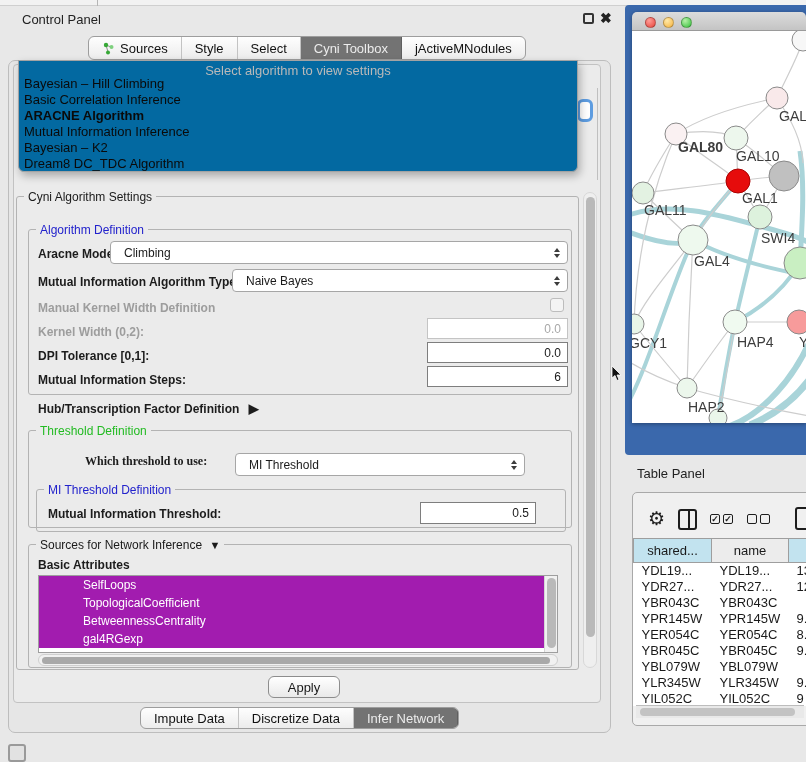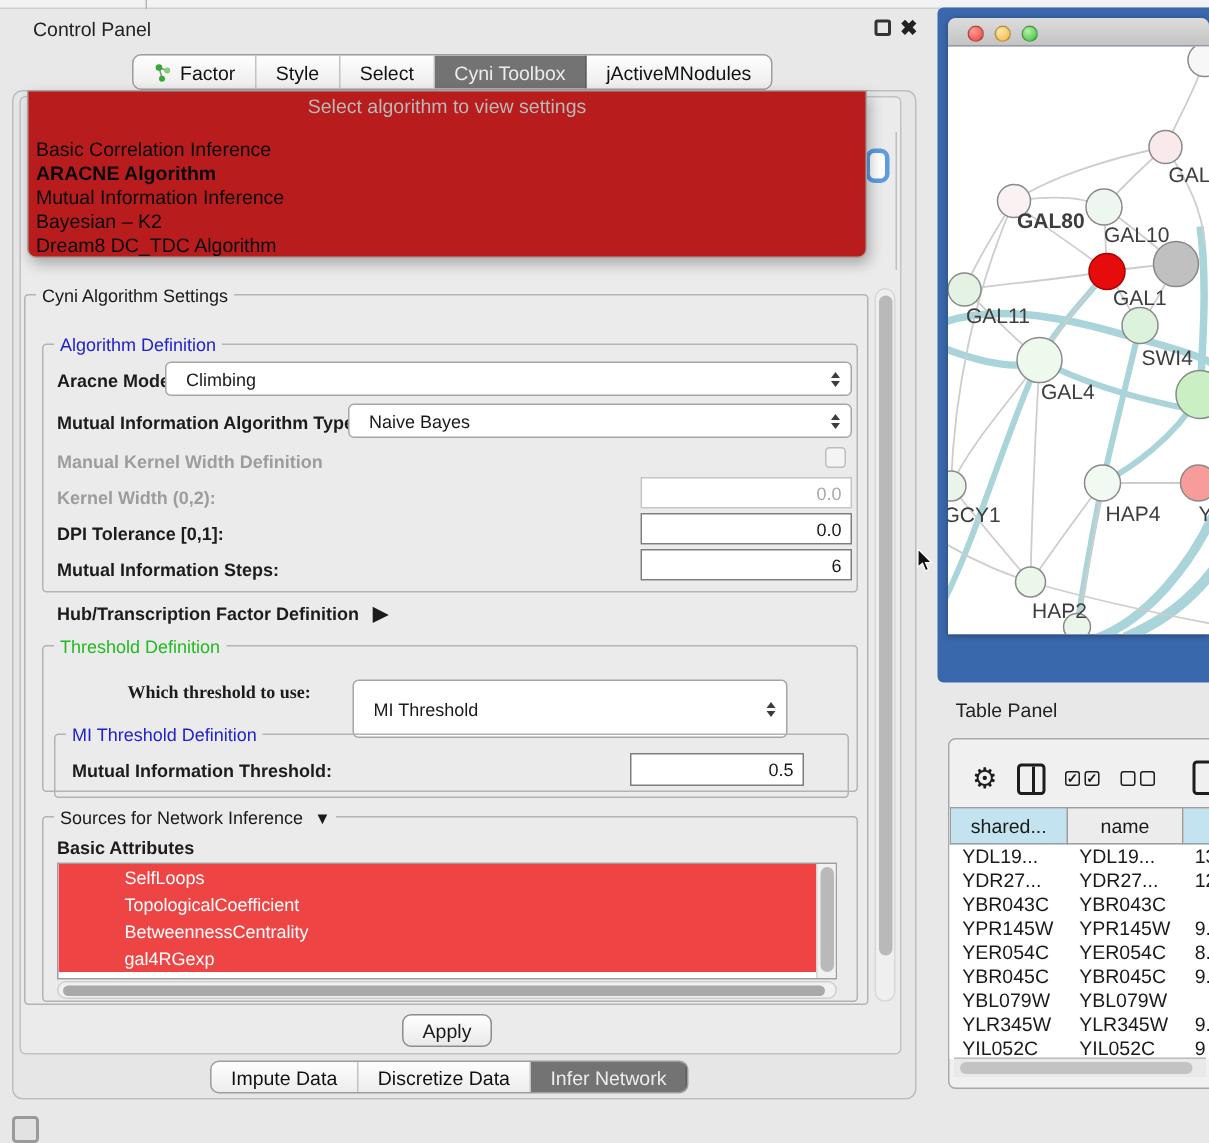--- a/index.html
+++ b/index.html
@@ -43,35 +43,35 @@
   .spin .dn { border-top:4.5px solid #3c3c3c; }
 
   .field { position:absolute; background:#fff; border:1px solid #7e7e7e;
     display:flex; align-items:center; justify-content:flex-end; padding:0 6px; font-size:12px; }
   .field.dis { border-color:#c4c4c4; color:#a8a8a8; }
 
   .checkbox { position:absolute; width:14px; height:14px; border:1px solid #bdbdbd; border-radius:3px; background:#f4f4f4; }
 
   .attr-list { left:38px; top:575px; width:520px; height:78px; background:#fff; border:1px solid #9e9e9e; overflow:hidden; }
   .attr-item { height:18px; line-height:18px; padding-left:5px; width:505px; font-size:12px; }
-  .attr-item.sel { background:#ef4444; color:#fff;padding-left:44px; }
+  .attr-item.sel { background:#a21caf; color:#fff;padding-left:44px; }
   .vsb-track { position:absolute; background:#f1f1f1; border-left:1px solid #d5d5d5; }
   .sb-thumb { position:absolute; background:#b9b9b9; border-radius:5px; }
   .hsb { left:38px; top:654px; width:520px; height:12px; background:#f1f1f1; border:1px solid #cfcfcf; border-radius:6px; }
 
-  .apply-btn { left:268px; top:676px; width:60px; height:22px; border:1px solid #8d8d8d; border-radius:6px;
+  .apply-btn { left:268px; top:676px; width:72px; height:22px; border:1px solid #8d8d8d; border-radius:6px;
     background:linear-gradient(#ffffff,#e9e9e9); display:flex; align-items:center; justify-content:center; font-size:13px; }
 
   .mini-btn { left:8px; top:744px; width:18px; height:18px; border:2px solid #9a9a9a; border-radius:3px; background:#e2e2e2; }
 
   
   .set-sb-track { left:583px; top:192px; width:14px; height:476px; background:#efefef; border:1px solid #d8d8d8; border-radius:7px; }
 
   
-  .popup { left:18px; top:60px; width:560px; height:112px; background:#b91c1c; border:1px solid #a3a3a3;
+  .popup { left:18px; top:60px; width:560px; height:112px; background:#0369a1; border:1px solid #a3a3a3;
     border-radius:0 0 6px 6px; box-shadow:2px 4px 9px rgba(0,0,0,0.28); z-index:50; }
   .popup-placeholder { position:absolute; left:0; top:2px; width:100%; text-align:center; color:#b9b9b9; font-size:13px; }
   .popup-item { position:absolute; left:0; width:100%; height:16px; line-height:16px; padding-left:5px; font-size:13px; color:#0a0a0a; }
   .popup-item.bold { font-weight:bold; }
   .hidden-combo-frag { left:577px; top:99px; width:16px; height:23px; border:3px solid #5d9ce0; border-radius:6px; background:#fff; z-index:10; }
   .hidden-group-line { left:597px; top:88px; width:1px; height:92px; background:#bfbfbf; z-index:5; }
 
   
   .net-pane { left:625px; top:5px; width:181px; height:450px; background:#3a68ac; border-radius:4px 0 0 4px; }
   .mac-window { left:632px; top:12px; width:174px; height:411px; border-radius:5px 5px 0 0; overflow:hidden;
@@ -121,21 +121,21 @@
 
 <div class="abs tabbar" style="left:88px; top:36px; height:24px;">
   <div class="tab">
     <svg width="13" height="13" viewBox="0 0 13 13">
       <line x1="4" y1="3" x2="9" y2="5" stroke="#8a8a8a" stroke-width="1"></line>
       <line x1="4" y1="3" x2="6" y2="10" stroke="#8a8a8a" stroke-width="1"></line>
       <circle cx="4" cy="3" r="2.2" fill="#36a836"></circle>
       <circle cx="9.5" cy="5" r="2" fill="#7ed07e"></circle>
       <circle cx="6" cy="10.5" r="2" fill="#36a836"></circle>
     </svg>
-    <span>Factor</span>
+    <span>Sources</span>
   </div>
   <div class="tab">
       <span>Style</span>
     </div>
   <div class="tab">
       <span>Select</span>
     </div>
   <div class="tab selected">
       <span>Cyni Toolbox</span>
     </div>
@@ -182,21 +182,21 @@
 
 <div class="lbl" style="left:38px; top:401px;">
   <span>Hub/Transcription Factor Definition</span>
   <span style="font-size:13px; margin-left:6px;">▶</span>
 </div>
 
 <div class="groupbox" style="left:28px; top:430px; width:544px; height:98px;"></div>
 <div class="grouptitle t-green" style="left:36px; top:424px;">Threshold Definition</div>
 
 <div class="lbl" style="left:85px; top:454px;font-family:Liberation Serif, serif;">Which threshold to use:</div>
-<div class="combo" style="left:235px; top:453px; width:290px; height:39px;">
+<div class="combo" style="left:235px; top:453px; width:290px; height:23px;">
   <span>MI Threshold</span>
   <span class="spin">
       <i class="up"></i>
       <i class="dn"></i>
     </span>
 </div>
 
 <div class="groupbox" style="left:36px; top:489px; width:530px; height:43px;"></div>
 <div class="grouptitle t-blue" style="left:44px; top:483px;">MI Threshold Definition</div>
 <div class="lbl" style="left:48px; top:507px;">Mutual Information Threshold:</div>
@@ -240,20 +240,21 @@
     </div>
 </div>
 
 <div class="abs mini-btn"></div>
 
 <div class="abs hidden-group-line"></div>
 <div class="abs hidden-combo-frag"></div>
 
 <div class="abs popup">
   <div class="popup-placeholder">Select algorithm to view settings</div>
+  <div class="popup-item" style="top:15px;">Bayesian – Hill Climbing</div>
   <div class="popup-item" style="top:31px;">Basic Correlation Inference</div>
   <div class="popup-item bold" style="top:47px;">ARACNE Algorithm</div>
   <div class="popup-item" style="top:63px;">Mutual Information Inference</div>
   <div class="popup-item" style="top:79px;">Bayesian – K2</div>
   <div class="popup-item" style="top:95px;">Dream8 DC_TDC Algorithm</div>
 </div>
 
 <div class="abs divider"></div>
 <svg class="abs" style="left:611px; top:366px; z-index:60;" width="12" height="16" viewBox="0 0 12 16">
   <path d="M1,0 L1,12 L4,9.5 L6,14.5 L8,13.6 L6,9 L10,9 Z" fill="#111" stroke="#fff" stroke-width="0.8"></path>

